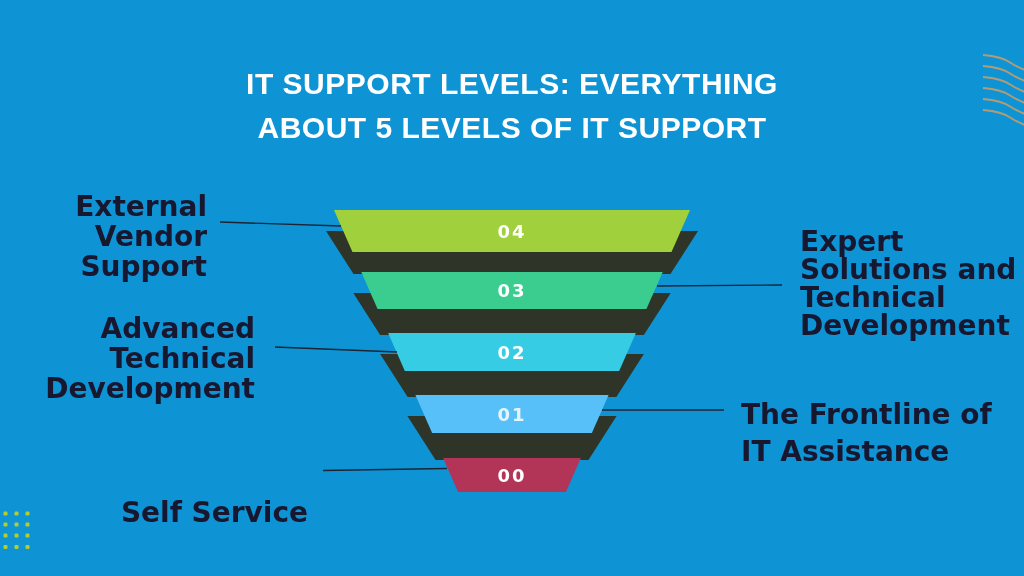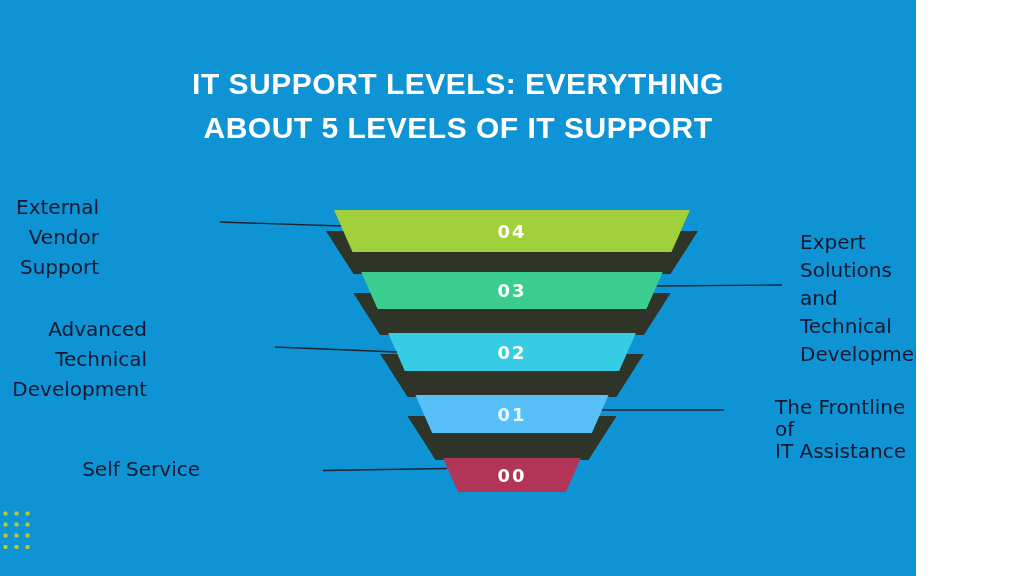--- a/index.html
+++ b/index.html
@@ -1,47 +1,47 @@
 <!DOCTYPE html>
 <html><head>
 <meta charset="utf-8">
 <style>
   html,body{margin:0;padding:0;}
   .stage{
     position:relative;
-    width:916px;height:576px;
+    width:1024px;height:576px;
     overflow:hidden;
     font-family:"DejaVu Sans", sans-serif;
   }
   .title{
     position:absolute;
     top:62px;left:0;right:0;
     text-align:center;
     font-family:"Liberation Sans", sans-serif;
     font-weight:bold;
     font-size:30px;
     line-height:44px;
     letter-spacing:0.5px;
     white-space:pre-line;
   }
   .callout{
     position:absolute;
     font-family:"DejaVu Sans", sans-serif;
-    font-weight:normal;
-    font-size:20px;
+    font-weight:bold;
+    font-size:28px;
     line-height:30px;
     white-space:pre-line;
   }
   .callout.right-aligned{text-align:right;}
   .callout.left-aligned{text-align:left;}
   #co-external{right:817px;top:192px;}
   #co-advanced{right:769px;top:314px;}
   #co-self{right:716px;top:454px;}
   #co-expert{left:800px;top:228px;line-height:28px;}
-  #co-frontline{left:775px;top:396px;line-height:22px;}
+  #co-frontline{left:741px;top:396px;line-height:37px;}
   svg.overlay{position:absolute;left:0;top:0;}
   .funnel-number{
     font-family:"DejaVu Sans", sans-serif;
     font-weight:bold;
     font-size:18px;
     letter-spacing:2px;
     text-anchor:middle;
   }
 </style>
 </head>
@@ -104,21 +104,21 @@
       </g>
   </svg>
 
   <div class="callout right-aligned" id="co-external" style="color: rgb(23, 23, 47);">External
 Vendor Support</div>
 
   <div class="callout right-aligned" id="co-advanced" style="color: rgb(23, 23, 47);">Advanced
 Technical
 Development</div>
 
-  <div class="callout right-aligned" id="co-self" style="color: rgb(23, 23, 47);">Self Service</div>
+  <div class="callout right-aligned" id="co-self" style="color: rgb(23, 23, 47); margin-top: 44px;">Self Service</div>
 
   <div class="callout left-aligned" id="co-expert" style="color: rgb(23, 23, 47);">Expert
 Solutions and
 Technical
 Development</div>
 
   <div class="callout left-aligned" id="co-frontline" style="color: rgb(23, 23, 47);">The Frontline of
 IT Assistance</div>
 </div>
 

